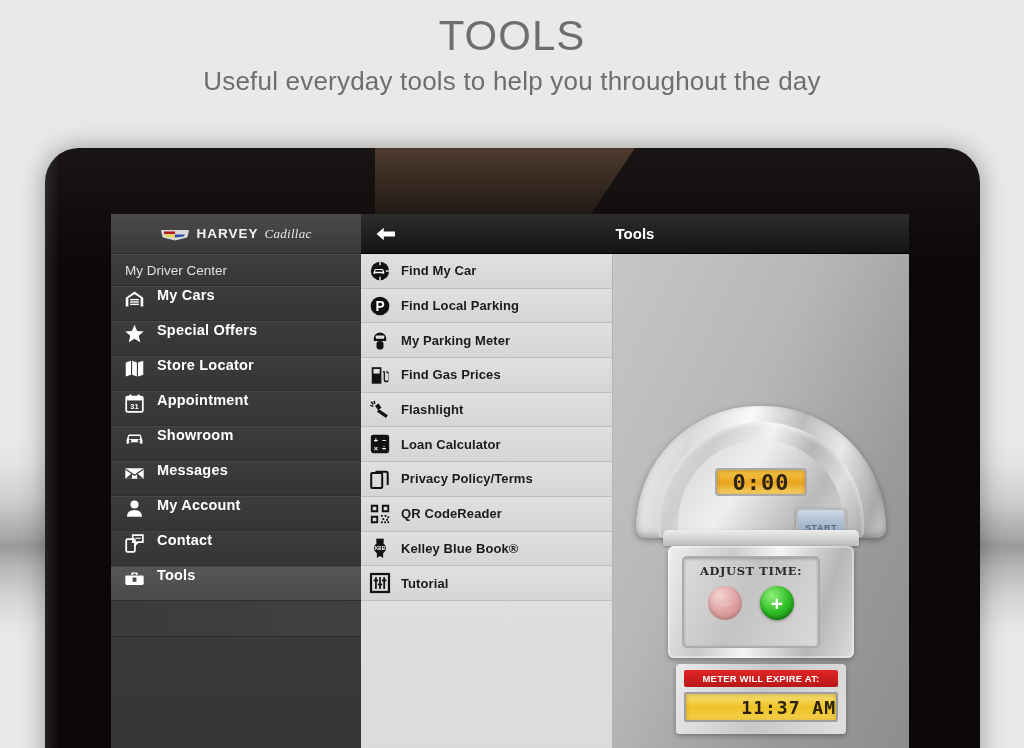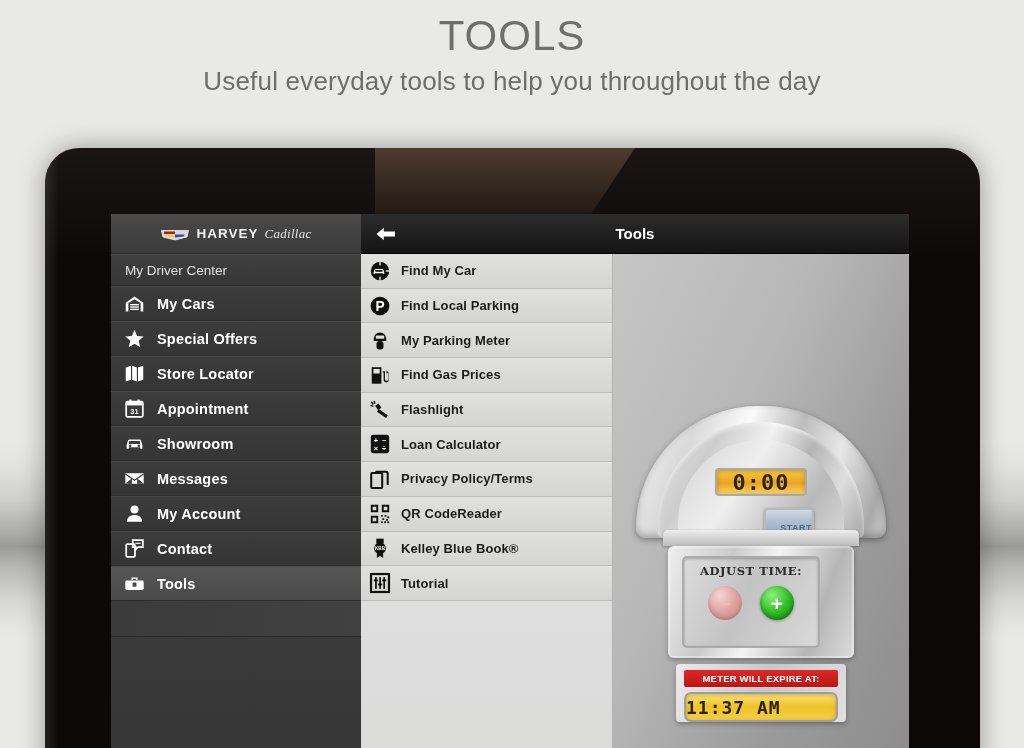--- a/index.html
+++ b/index.html
@@ -97,21 +97,21 @@
     font-family: "Liberation Serif", serif; letter-spacing: 0.3px;
   }
   .driver-center {
     height: 32px; display: flex; align-items: center;
     padding-left: 14px; color: #e0e0e0; font-size: 13.5px;
     background: linear-gradient(to bottom, #3e3e3e, #373737);
     border-bottom: 1px solid #2d2d2d;
     border-top: 1px solid #4d4d4d;
   }
   .nav-item {
-    height: 35px; display: flex; align-items: center; gap: 12px;
+    height: 35px; display: flex; gap: 12px;
     padding-left: 12px;
     border-bottom: 1px solid #2e2e2e;
     border-top: 1px solid #474747;
     background: linear-gradient(to bottom, #3c3c3c, #353535);
   }
   .nav-item.active {
     background: linear-gradient(to bottom, #565656, #4a4a4a);
   }
   .nav-item .nav-ico {
     width: 22px; height: 22px; flex: 0 0 22px;
@@ -202,26 +202,26 @@
     background: linear-gradient(to bottom, #f6c84a, #eaa41f 55%, #f7d26a);
     border: 2px solid #a9a9a9;
     display: flex; align-items: center; justify-content: center;
     box-shadow: inset 0 1px 4px rgba(120,70,0,0.4);
   }
   #meter-lcd-top .lcd-txt {
     font-family: "DejaVu Sans Mono", monospace;
     font-size: 22px; font-weight: bold; color: #2e2410; letter-spacing: 1px;
   }
   #start-btn {
-    position: absolute; left: 128px; top: 102px;
+    position: absolute; left: 160px; top: 102px;
     width: 50px; height: 30px;
     border-radius: 4px 4px 3px 3px;
     background: linear-gradient(to bottom, #cfd8e2 0%, #aebfd2 45%, #8fa7c0 100%);
     border: 2px solid #b9b9b9;
-    display: flex; align-items: flex-end; justify-content: flex-end;
+    display: flex; align-items: flex-end; justify-content: center;
     padding-bottom: 3px;
     box-shadow: 0 1px 3px rgba(0,0,0,0.35);
   }
   #start-btn .start-txt {
     font-size: 9px; font-weight: bold; color: #5b6a7d; letter-spacing: 0.5px;
   }
   #meter-neck {
     position: relative; width: 196px; margin: -8px auto 0; height: 16px;
     background: linear-gradient(to bottom, #ededed, #bdbdbd);
     border-radius: 5px 5px 0 0;
@@ -254,34 +254,34 @@
     box-shadow: inset 0 -2px 4px rgba(0,0,0,0.18);
     color: #e8bcbc;
   }
   .rbtn.plus {
     background: radial-gradient(circle at 35% 28%, #8ef07a, #2fbf25 52%, #147d10);
     box-shadow: inset 0 -2px 4px rgba(0,0,0,0.28), 0 1px 3px rgba(0,0,0,0.35);
   }
   #expire-panel {
     position: relative; width: 170px; margin: 6px auto 0;
     background: linear-gradient(110deg, #ebebeb, #c7c7c7 50%, #e0e0e0);
-    border-radius: 4px; padding: 6px 8px 0;
+    border-radius: 4px; padding: 6px 8px 12px;
     box-shadow: 0 2px 5px rgba(0,0,0,0.3);
   }
   #expire-banner {
     background: linear-gradient(to bottom, #e02626, #b81717);
     color: #fff; font-size: 9.5px; font-weight: bold;
     text-align: center; padding: 3px 0; letter-spacing: 0.2px;
     border-radius: 2px;
   }
   #expire-lcd {
     margin-top: 5px; height: 30px;
     background: linear-gradient(to bottom, #f8e27a, #efc327 50%, #f3cf4c);
-    border: 2px solid #9e9e9e; border-radius: 7px;
-    display: flex; align-items: center; justify-content: flex-start;
+    border: 2px solid #9e9e9e; border-radius: 2px;
+    display: flex; align-items: center; justify-content: flex-end;
     box-shadow: inset 0 1px 4px rgba(120,80,0,0.35);
   }
   #expire-lcd .lcd-txt {
     font-family: "DejaVu Sans Mono", monospace;
     font-size: 18px; font-weight: bold; color: #2b2208; letter-spacing: 1px;
   }
 </style>
 </head>
 <body>
 

